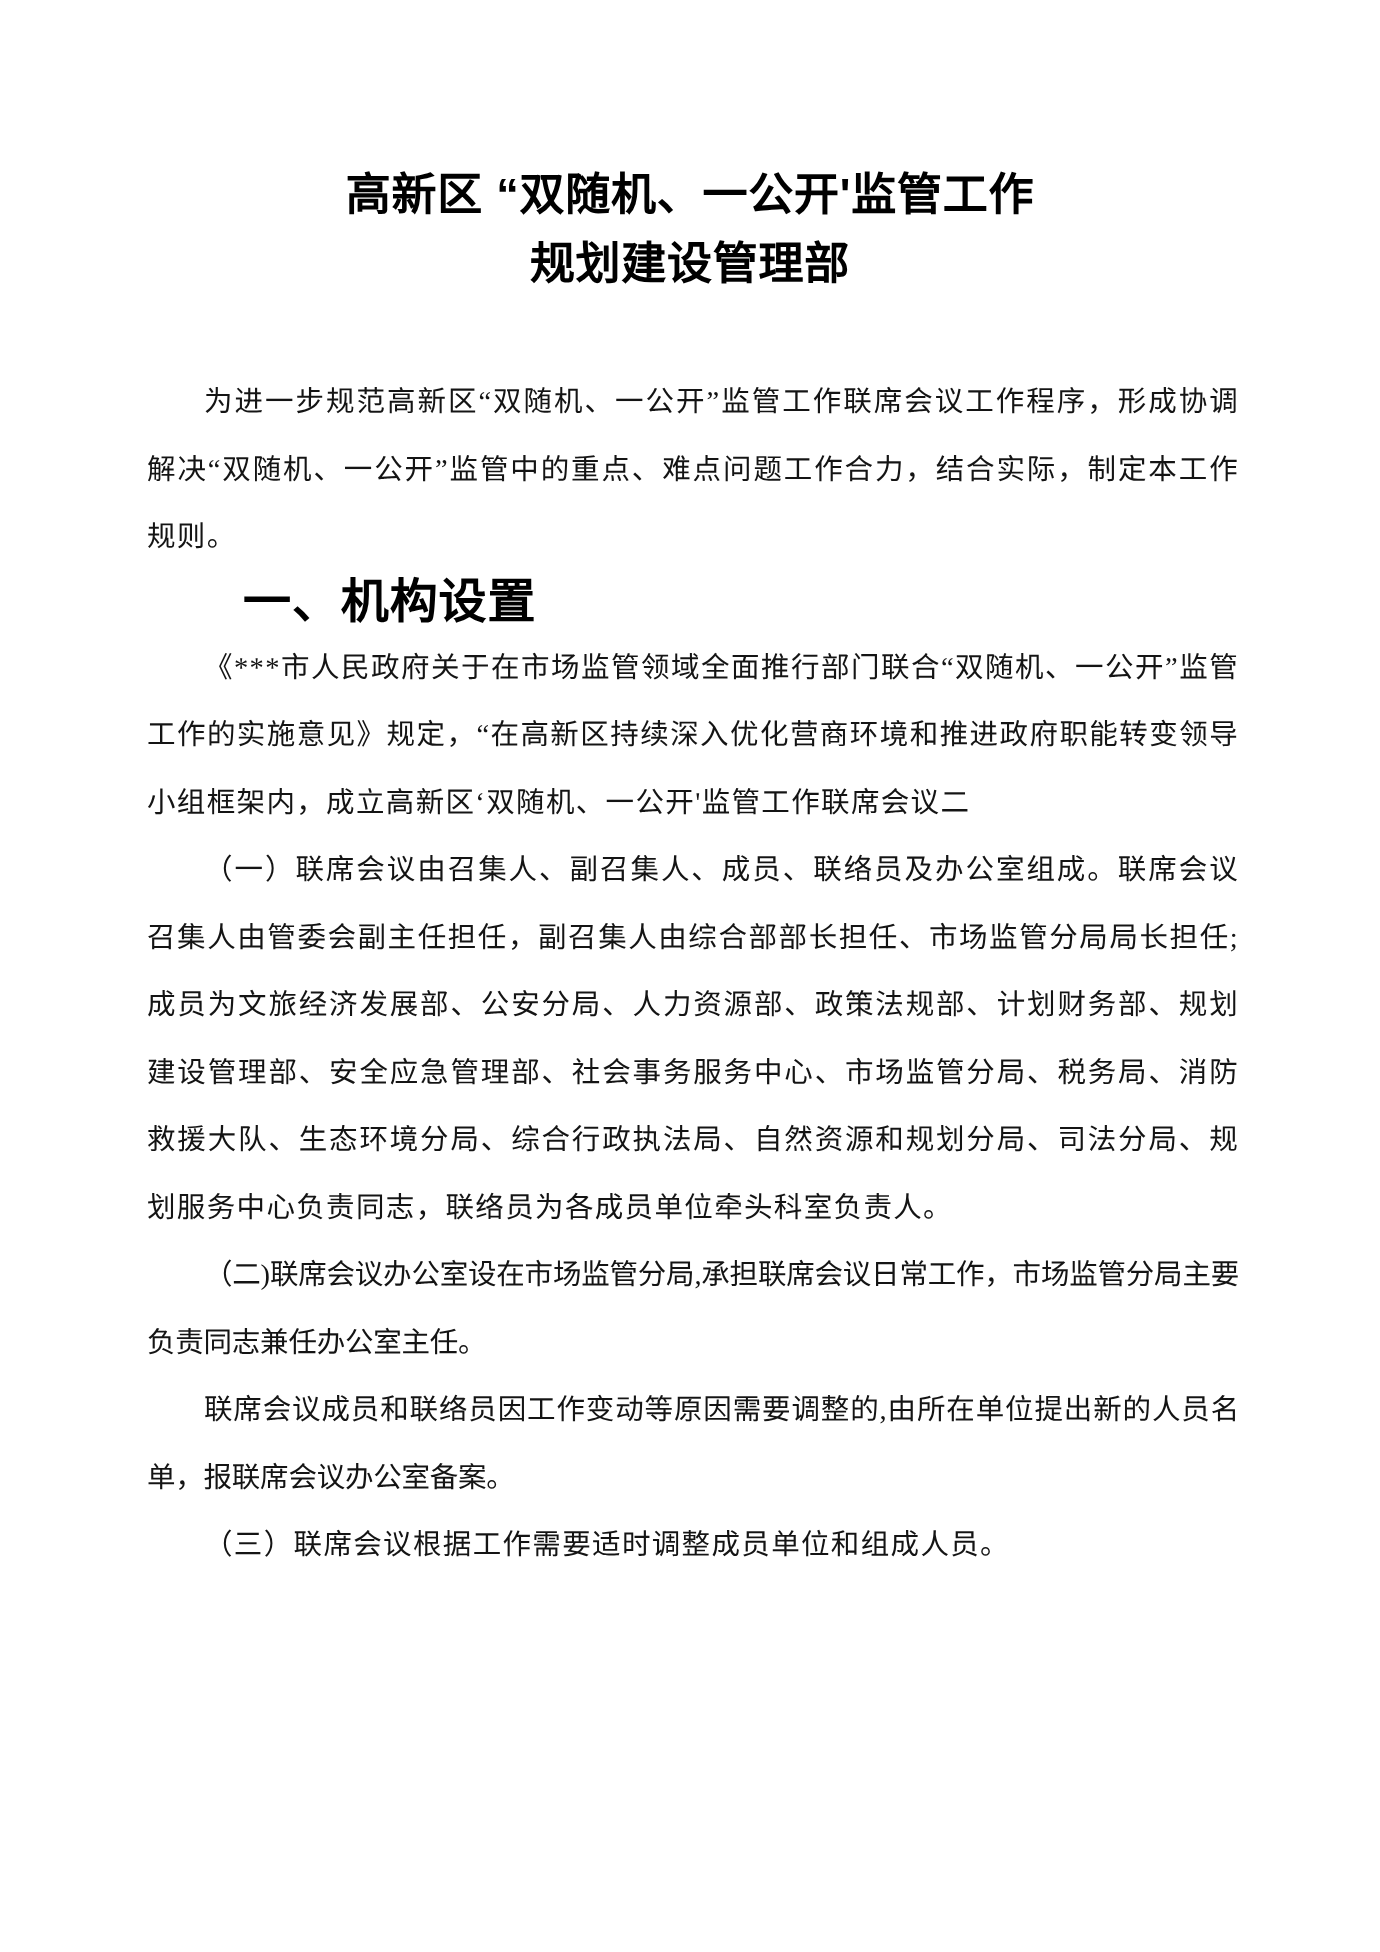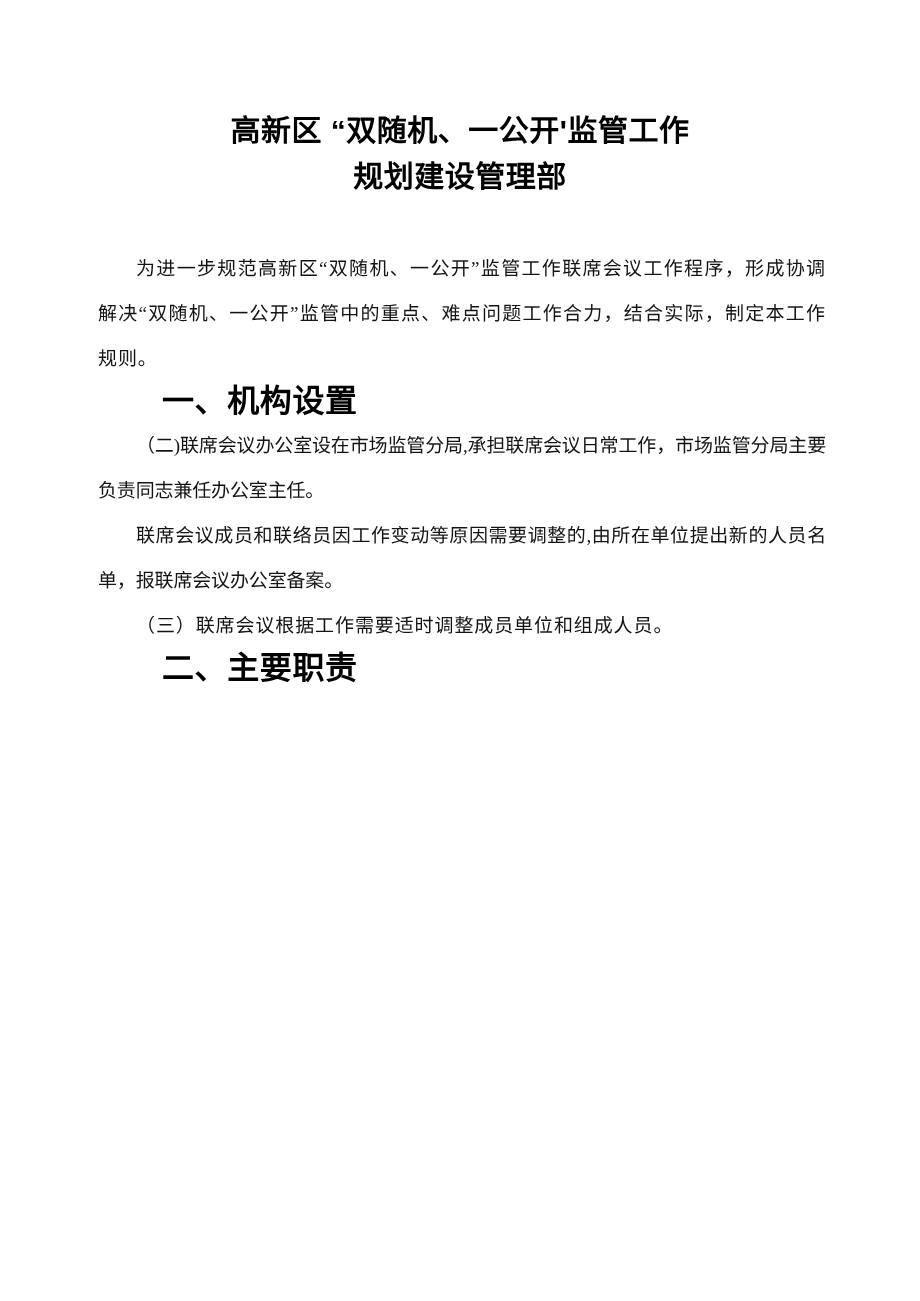--- a/index.html
+++ b/index.html
@@ -84,19 +84,20 @@
 <div class="page">
 
   <div class="doc-title">
     <span class="title-line">高新区 “双随机、一公开'监管工作</span>
     <span class="title-line">规划建设管理部</span>
   </div>
 
   <div class="body-region" id="body-region">
       <p class="para">为进一步规范高新区“双随机、一公开”监管工作联席会议工作程序，形成协调解决“双随机、一公开”监管中的重点、难点问题工作合力，结合实际，制定本工作规则。</p>
       <p class="heading">一、机构设置</p>
+      <p class="para">《***市人民政府关于在市场监管领域全面推行部门联合“双随机、一公开”监管工作的实施意见》规定，“在高新区持续深入优化营商环境和推进政府职能转变领导小组框架内，成立高新区‘双随机、一公开'监管工作联席会议二</p>
+      <p class="para">（一）联席会议由召集人、副召集人、成员、联络员及办公室组成。联席会议召集人由管委会副主任担任，副召集人由综合部部长担任、市场监管分局局长担任;成员为文旅经济发展部、公安分局、人力资源部、政策法规部、计划财务部、规划建设管理部、安全应急管理部、社会事务服务中心、市场监管分局、税务局、消防救援大队、生态环境分局、综合行政执法局、自然资源和规划分局、司法分局、规划服务中心负责同志，联络员为各成员单位牵头科室负责人。</p>
       <p class="para tight">（二)联席会议办公室设在市场监管分局,承担联席会议日常工作，市场监管分局主要负责同志兼任办公室主任。</p>
       <p class="para tight">联席会议成员和联络员因工作变动等原因需要调整的,由所在单位提出新的人员名单，报联席会议办公室备案。</p>
       <p class="para">（三）联席会议根据工作需要适时调整成员单位和组成人员。</p>
-      <p class="heading">二、主要职责</p>
     </div>
 
 </div>
 
 </body></html>

